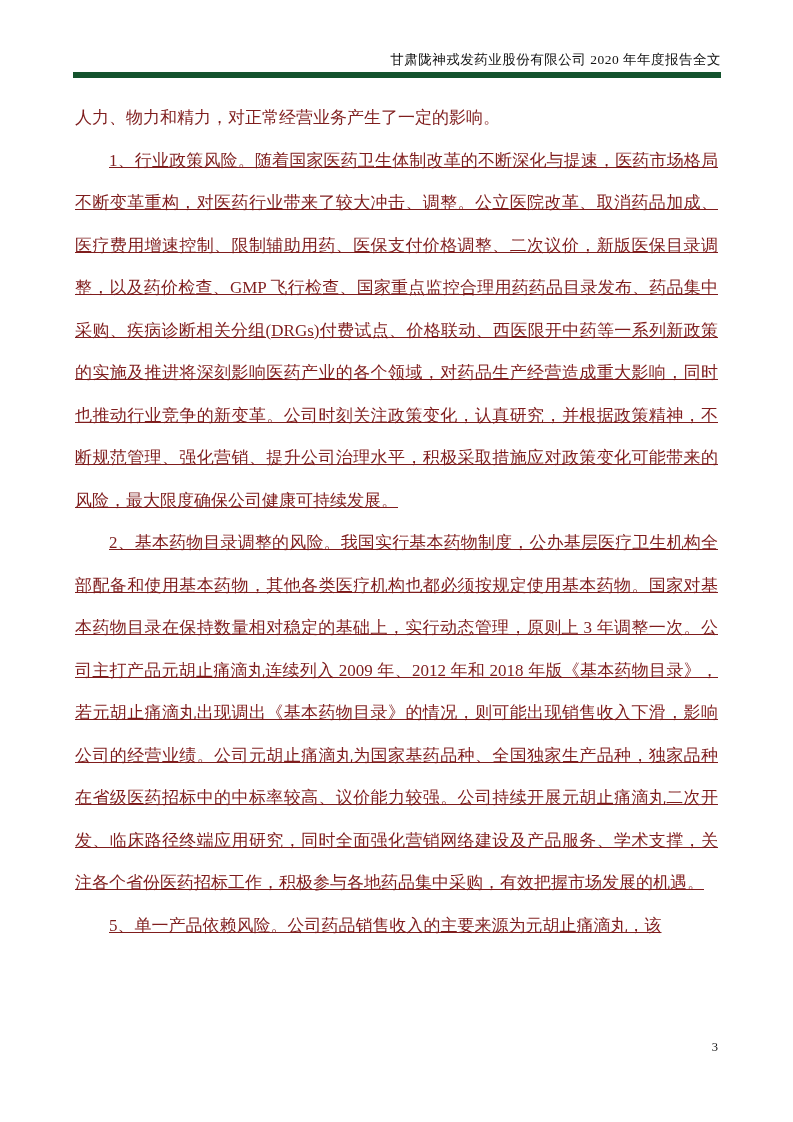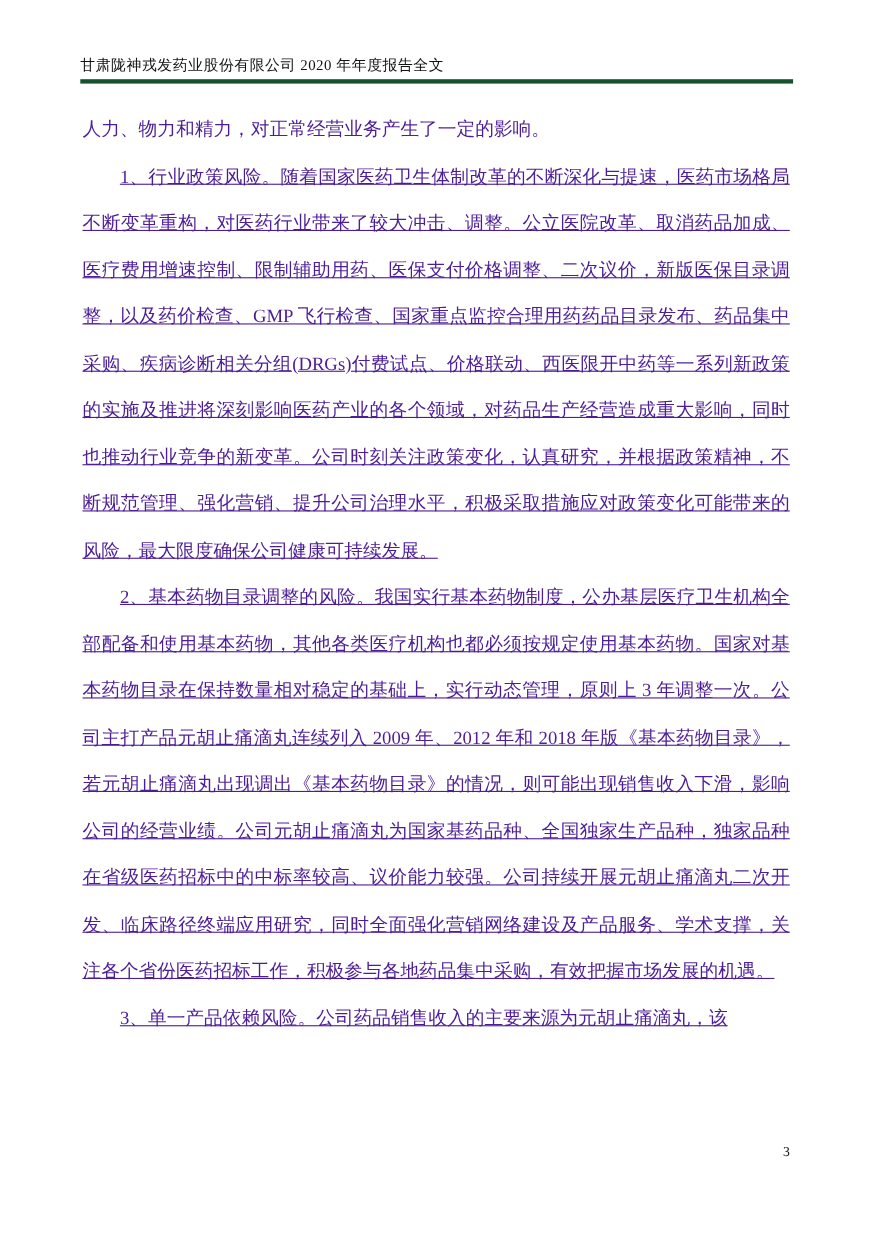--- a/index.html
+++ b/index.html
@@ -14,37 +14,37 @@
     background: #ffffff;
     overflow: hidden;
     font-family: "Liberation Serif", "DejaVu Serif", serif;
     color: #000000;
   }
   .page-header {
     position: absolute;
     left: 73px;
     top: 50px;
     width: 648px;
-    text-align: left;
+    text-align: right;
     font-size: 13.5px;
     line-height: 19px;
     letter-spacing: 0.5px;
     padding-bottom: 3px;
-    border-bottom: 4px solid #14532d;
+    border-bottom: 6px solid #14532d;
     color: #111111;
   }
   .document-body {
     position: absolute;
     left: 75px;
     top: 97px;
     width: 643px;
     font-size: 17px;
     line-height: 42.5px;
     text-align: justify;
-    color: #4c1d95;
+    color: #7f1d1d;
   }
   .document-body p {
     margin: 0;
     padding: 0;
   }
   .document-body p.indent {
     text-indent: 2em;
     text-decoration: underline;
   }
   .page-footer {
@@ -62,20 +62,20 @@
 <div class="page">
 
   <div class="page-header">
     <span>甘肃陇神戎发药业股份有限公司 2020 年年度报告全文</span>
   </div>
 
   <div class="document-body">
     <p>人力、物力和精力，对正常经营业务产生了一定的影响。</p>
     <p class="indent">1、行业政策风险。随着国家医药卫生体制改革的不断深化与提速，医药市场格局不断变革重构，对医药行业带来了较大冲击、调整。公立医院改革、取消药品加成、医疗费用增速控制、限制辅助用药、医保支付价格调整、二次议价，新版医保目录调整，以及药价检查、GMP 飞行检查、国家重点监控合理用药药品目录发布、药品集中采购、疾病诊断相关分组(DRGs)付费试点、价格联动、西医限开中药等一系列新政策的实施及推进将深刻影响医药产业的各个领域，对药品生产经营造成重大影响，同时也推动行业竞争的新变革。公司时刻关注政策变化，认真研究，并根据政策精神，不断规范管理、强化营销、提升公司治理水平，积极采取措施应对政策变化可能带来的风险，最大限度确保公司健康可持续发展。</p>
     <p class="indent">2、基本药物目录调整的风险。我国实行基本药物制度，公办基层医疗卫生机构全部配备和使用基本药物，其他各类医疗机构也都必须按规定使用基本药物。国家对基本药物目录在保持数量相对稳定的基础上，实行动态管理，原则上 3 年调整一次。公司主打产品元胡止痛滴丸连续列入 2009 年、2012 年和 2018 年版《基本药物目录》，若元胡止痛滴丸出现调出《基本药物目录》的情况，则可能出现销售收入下滑，影响公司的经营业绩。公司元胡止痛滴丸为国家基药品种、全国独家生产品种，独家品种在省级医药招标中的中标率较高、议价能力较强。公司持续开展元胡止痛滴丸二次开发、临床路径终端应用研究，同时全面强化营销网络建设及产品服务、学术支撑，关注各个省份医药招标工作，积极参与各地药品集中采购，有效把握市场发展的机遇。</p>
-    <p class="indent">3、单一产品依赖风险。公司药品销售收入的主要来源为元胡止痛滴丸，该</p>
+    <p class="indent">5、单一产品依赖风险。公司药品销售收入的主要来源为元胡止痛滴丸，该</p>
   </div>
 
   <div class="page-footer">
     <span>3</span>
   </div>
 
 </div>
 
 </body></html>

